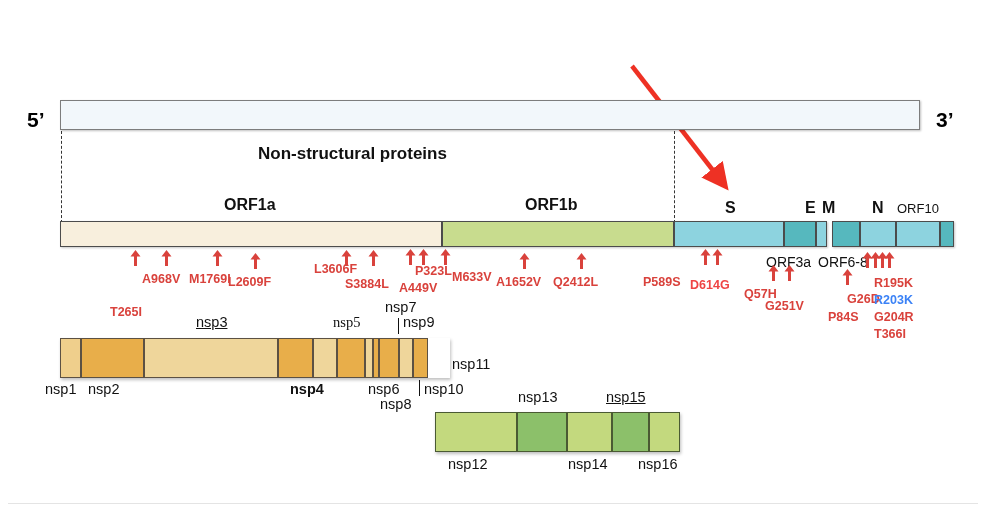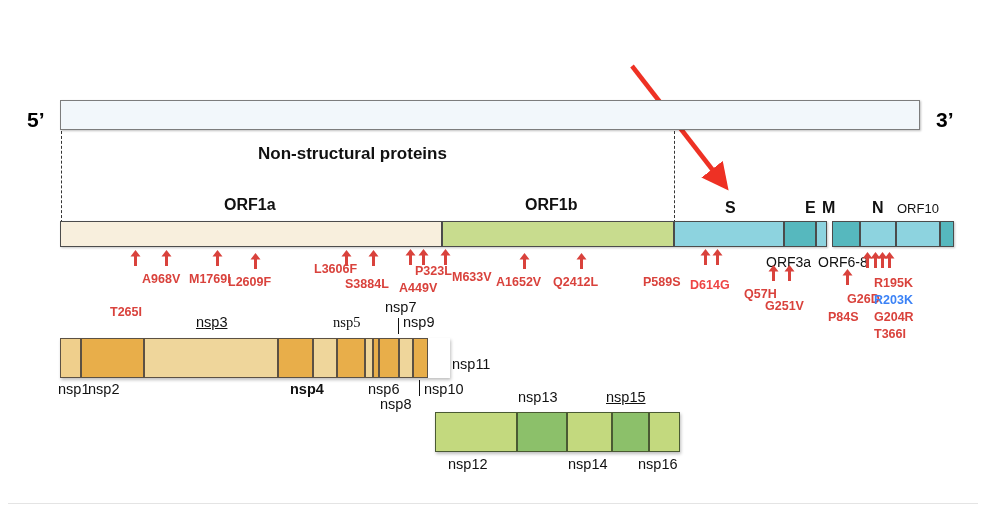--- a/index.html
+++ b/index.html
@@ -315,21 +315,21 @@
     <div class="nsp-seg" style="left: 218px; width: 35px; background: rgb(232, 174, 74);"></div>
     <div class="nsp-seg" style="left: 253px; width: 24px; background: rgb(239, 214, 155);"></div>
     <div class="nsp-seg" style="left: 277px; width: 28px; background: rgb(232, 174, 74);"></div>
     <div class="nsp-seg" style="left: 305px; width: 8px; background: rgb(239, 214, 155);"></div>
     <div class="nsp-seg" style="left: 313px; width: 6px; background: rgb(232, 174, 74);"></div>
     <div class="nsp-seg" style="left: 319px; width: 20px; background: rgb(232, 174, 74);"></div>
     <div class="nsp-seg" style="left: 339px; width: 14px; background: rgb(239, 214, 155);"></div>
     <div class="nsp-seg" style="left: 353px; width: 15px; background: rgb(232, 174, 74);"></div>
   </div>
 
-  <div class="nsp-label" style="left:45px;  top:381px;margin-left:13px;">nsp1</div>
+  <div class="nsp-label" style="left:45px;  top:381px;">nsp1</div>
   <div class="nsp-label" style="left:88px;  top:381px;">nsp2</div>
   <div class="nsp-label" style="left:196px; top:314px;text-decoration:underline;">nsp3</div>
   <div class="nsp-label" style="left:290px; top:381px;font-weight:bold;">nsp4</div>
   <div class="nsp-label" style="left:333px; top:314px;font-family:Liberation Serif, serif;">nsp5</div>
   <div class="nsp-label" style="left:368px; top:381px;">nsp6</div>
   <div class="nsp-label" style="left:385px; top:299px;">nsp7</div>
   <div class="nsp-label" style="left:380px; top:396px;">nsp8</div>
   <div class="nsp-label" style="left:403px; top:314px;">nsp9</div>
   <div class="nsp-label" style="left:424px; top:381px;">nsp10</div>
   <div class="nsp-label" style="left:452px; top:324px;margin-top:32px;">nsp11</div>

